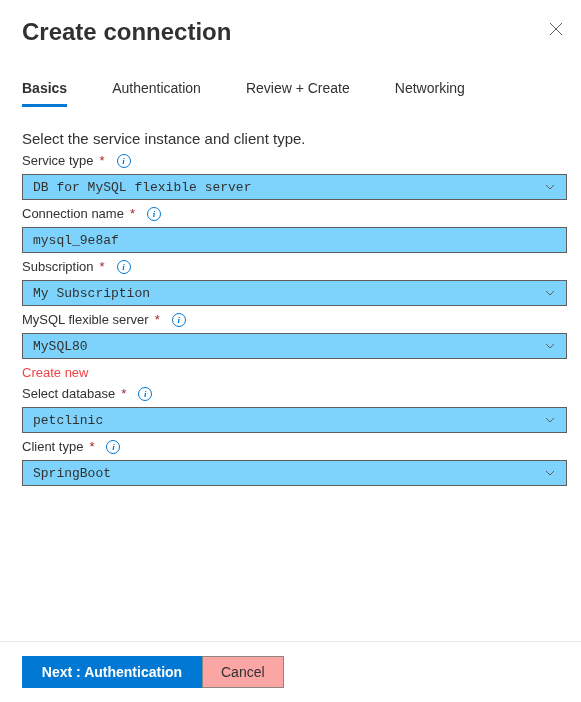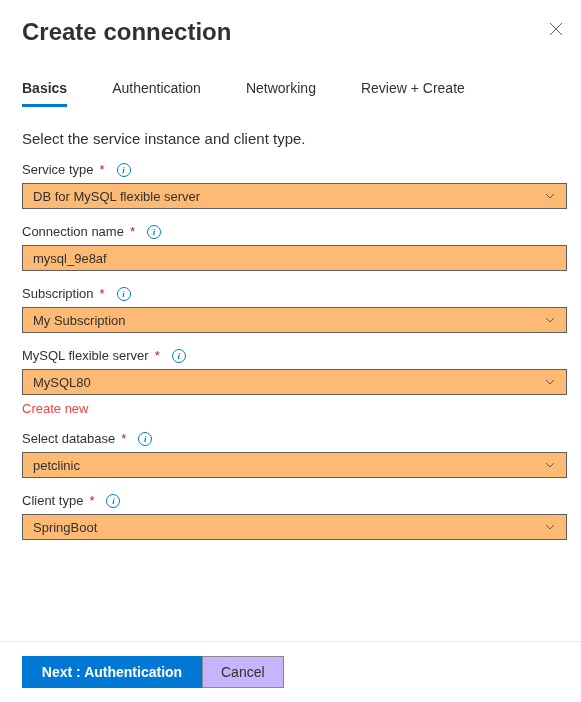--- a/index.html
+++ b/index.html
@@ -50,21 +50,21 @@
   .tab.active {
     font-weight: 600;
     border-bottom-color: #0078d4;
   }
   .instruction {
     margin-top: 22px;
     font-size: 15px;
     color: #323130;
   }
   .field {
-    margin-top: 15px;
+    margin-top: 6px;
   }
   .field:first-of-type { margin-top: 22px; }
   .label-row {
     display: flex;
     align-items: center;
     gap: 4px;
     margin-bottom: 6px;
     font-size: 13px;
   }
   .required {
@@ -83,24 +83,24 @@
     font-weight: 600;
     color: #0078d4;
     margin-left: 8px;
     font-style: italic;
     font-family: Georgia, serif;
     cursor: pointer;
   }
   .select, .text-input {
     width: 100%;
     border: 1px solid #605e5c;
-    background: #fdba74;
+    background: #7dd3fc;
     font-size: 13px;
     padding: 5px 10px;
-    font-family: Liberation Sans, sans-serif;
+    font-family: Liberation Mono, monospace;
     height: 26px;
     display: flex;
     align-items: center;
     justify-content: space-between;
     cursor: pointer;
   }
   .text-input { cursor: text; }
   .chevron {
     display:inline-block;
   }
@@ -120,21 +120,21 @@
     border-top: 1px solid #edebe9;
     padding: 14px 22px;
     display: flex;
   }
   .btn {
     font-family: inherit;
     font-size: 14px;
     padding: 5px 18px;
     cursor: pointer;
     border: 1px solid #8a8886;
-    background: #c4b5fd;
+    background: #fca5a5;
     color: #323130;
     min-width: 80px;
     height: 32px;
   }
   .btn.primary {
     background: #0078d4;
     border-color: #0078d4;
     color: #ffffff;
     font-weight: 600;
     min-width: 180px;
@@ -149,22 +149,22 @@
     <span class="close">
       <svg width="14" height="14" viewBox="0 0 14 14">
           <path d="M1 1 L13 13 M13 1 L1 13" stroke="#605e5c" stroke-width="1" fill="none"></path>
         </svg>
     </span>
   </div>
 
   <div class="tabs">
     <div class="tab active">Basics</div>
     <div class="tab">Authentication</div>
+    <div class="tab">Review + Create</div>
     <div class="tab">Networking</div>
-    <div class="tab">Review + Create</div>
   </div>
 
   <div class="instruction">Select the service instance and client type.</div>
 
   <div class="field">
     <div class="label-row">
       <span>Service type</span>
       <span class="required">*</span>
       <span class="info-icon">i</span>
     </div>

